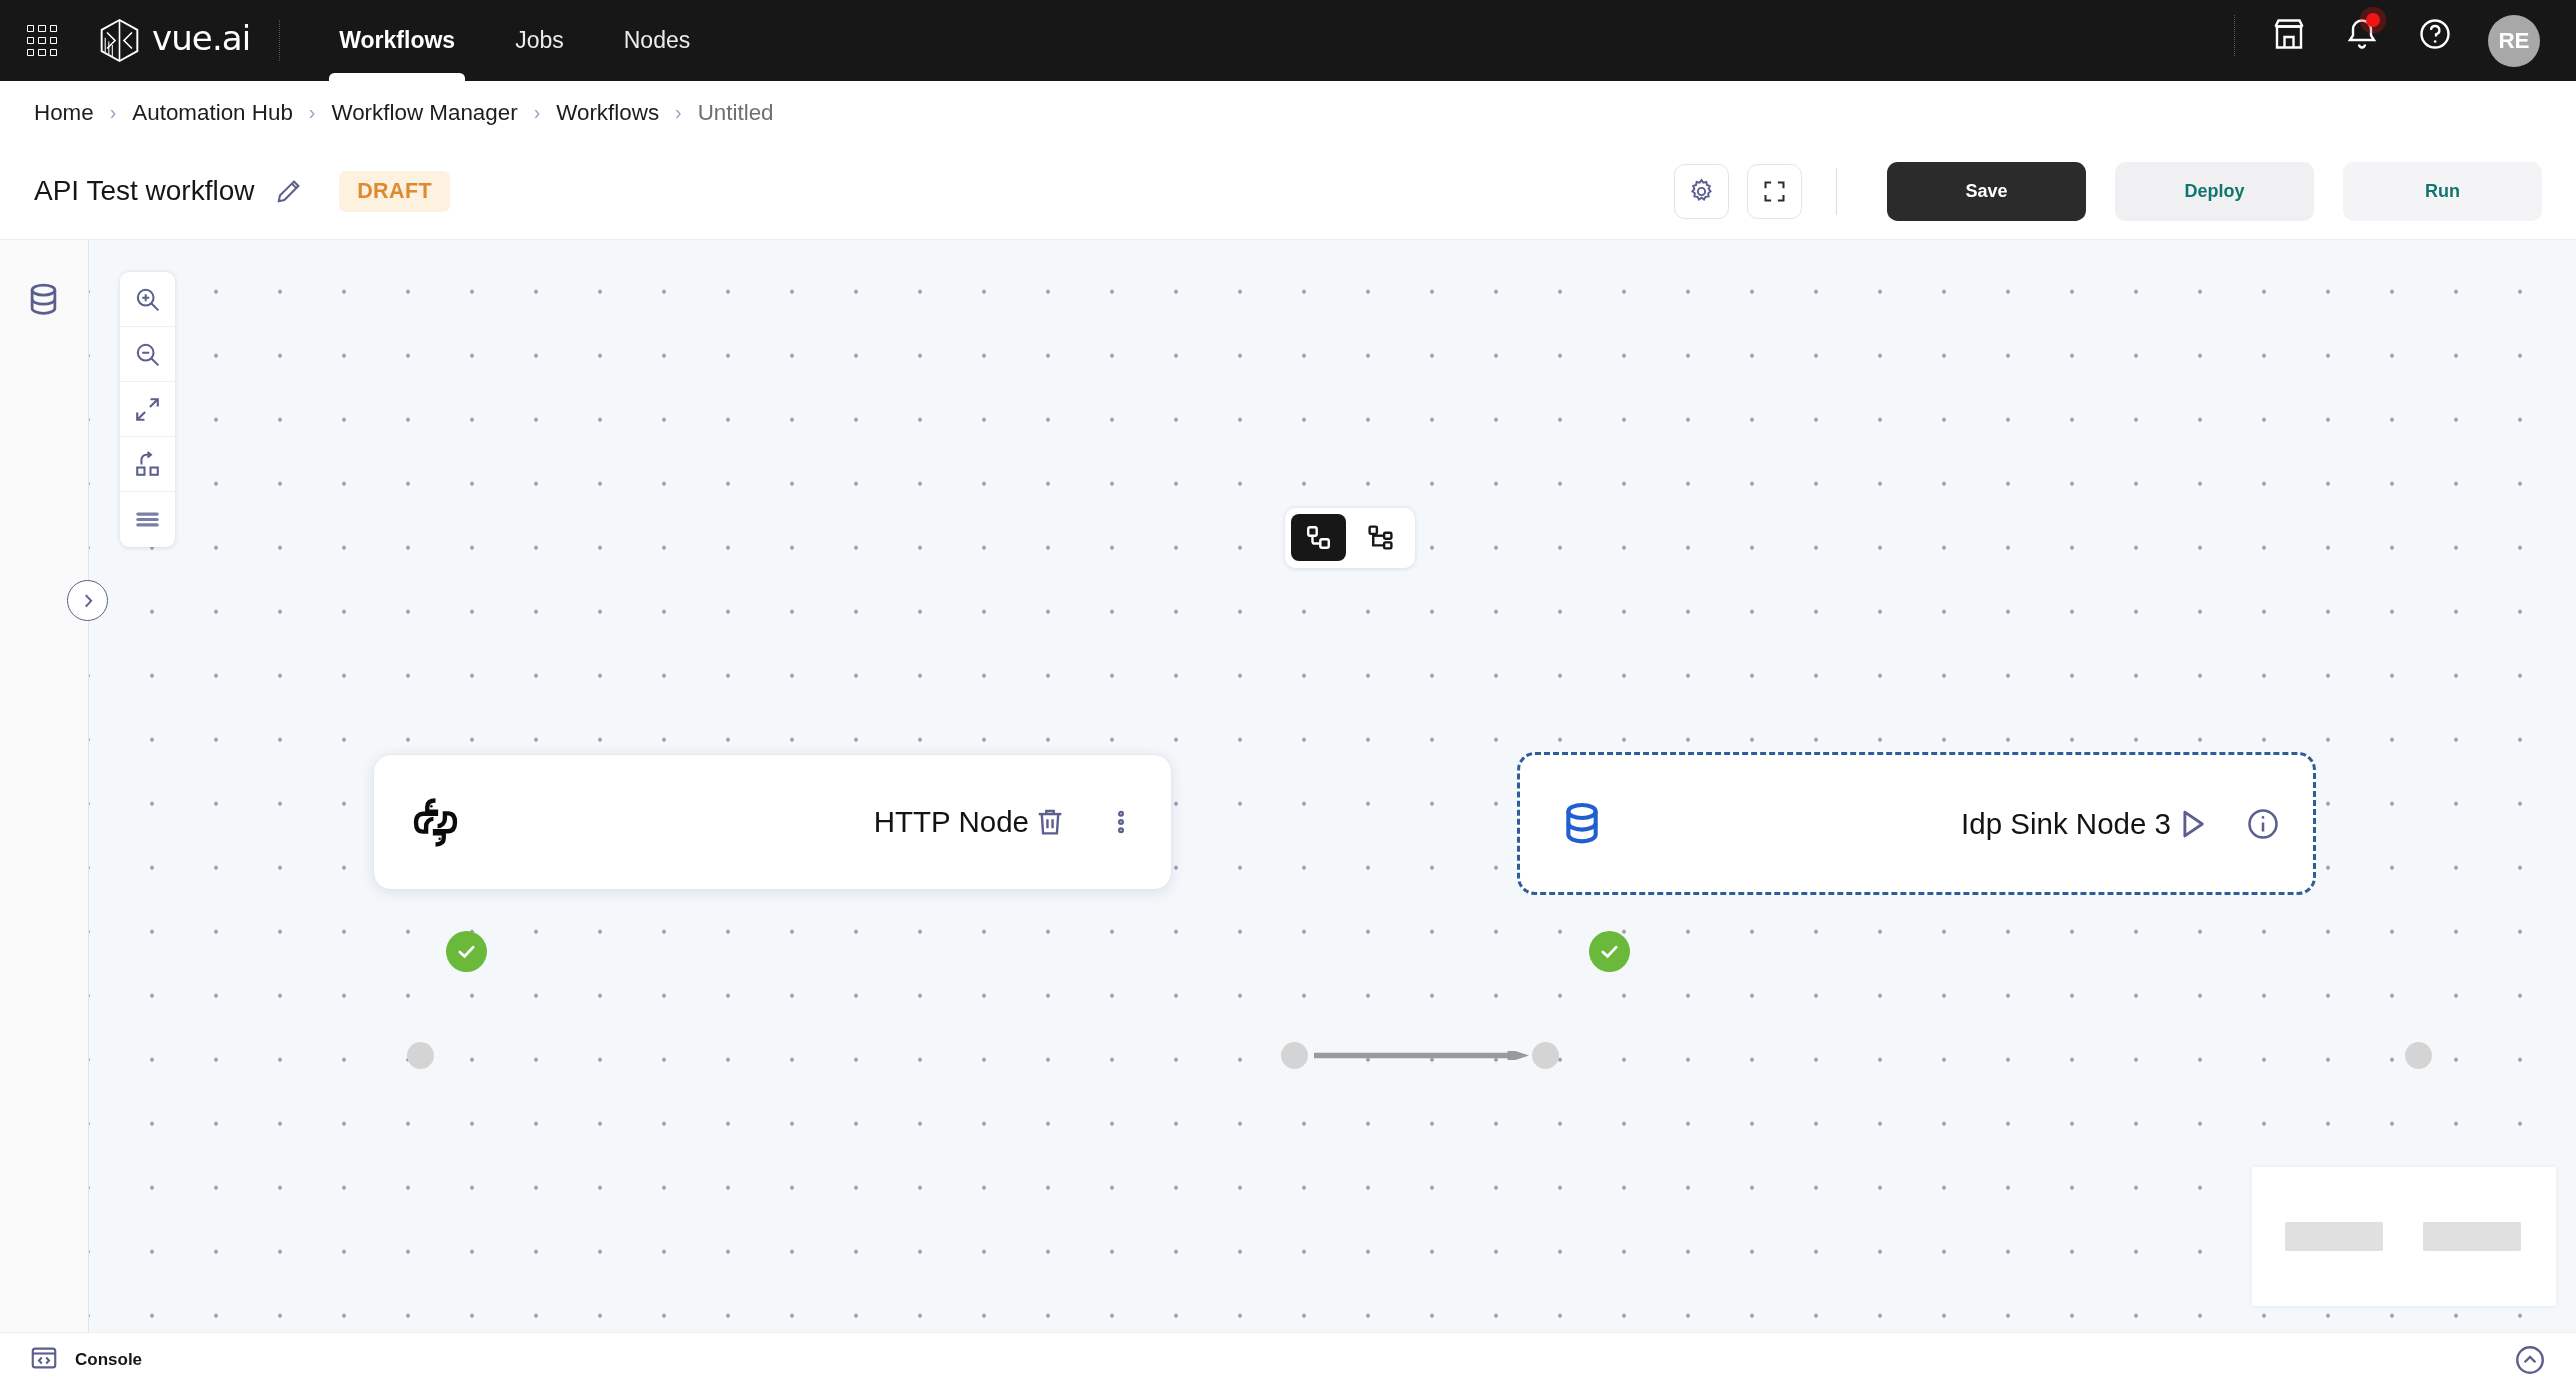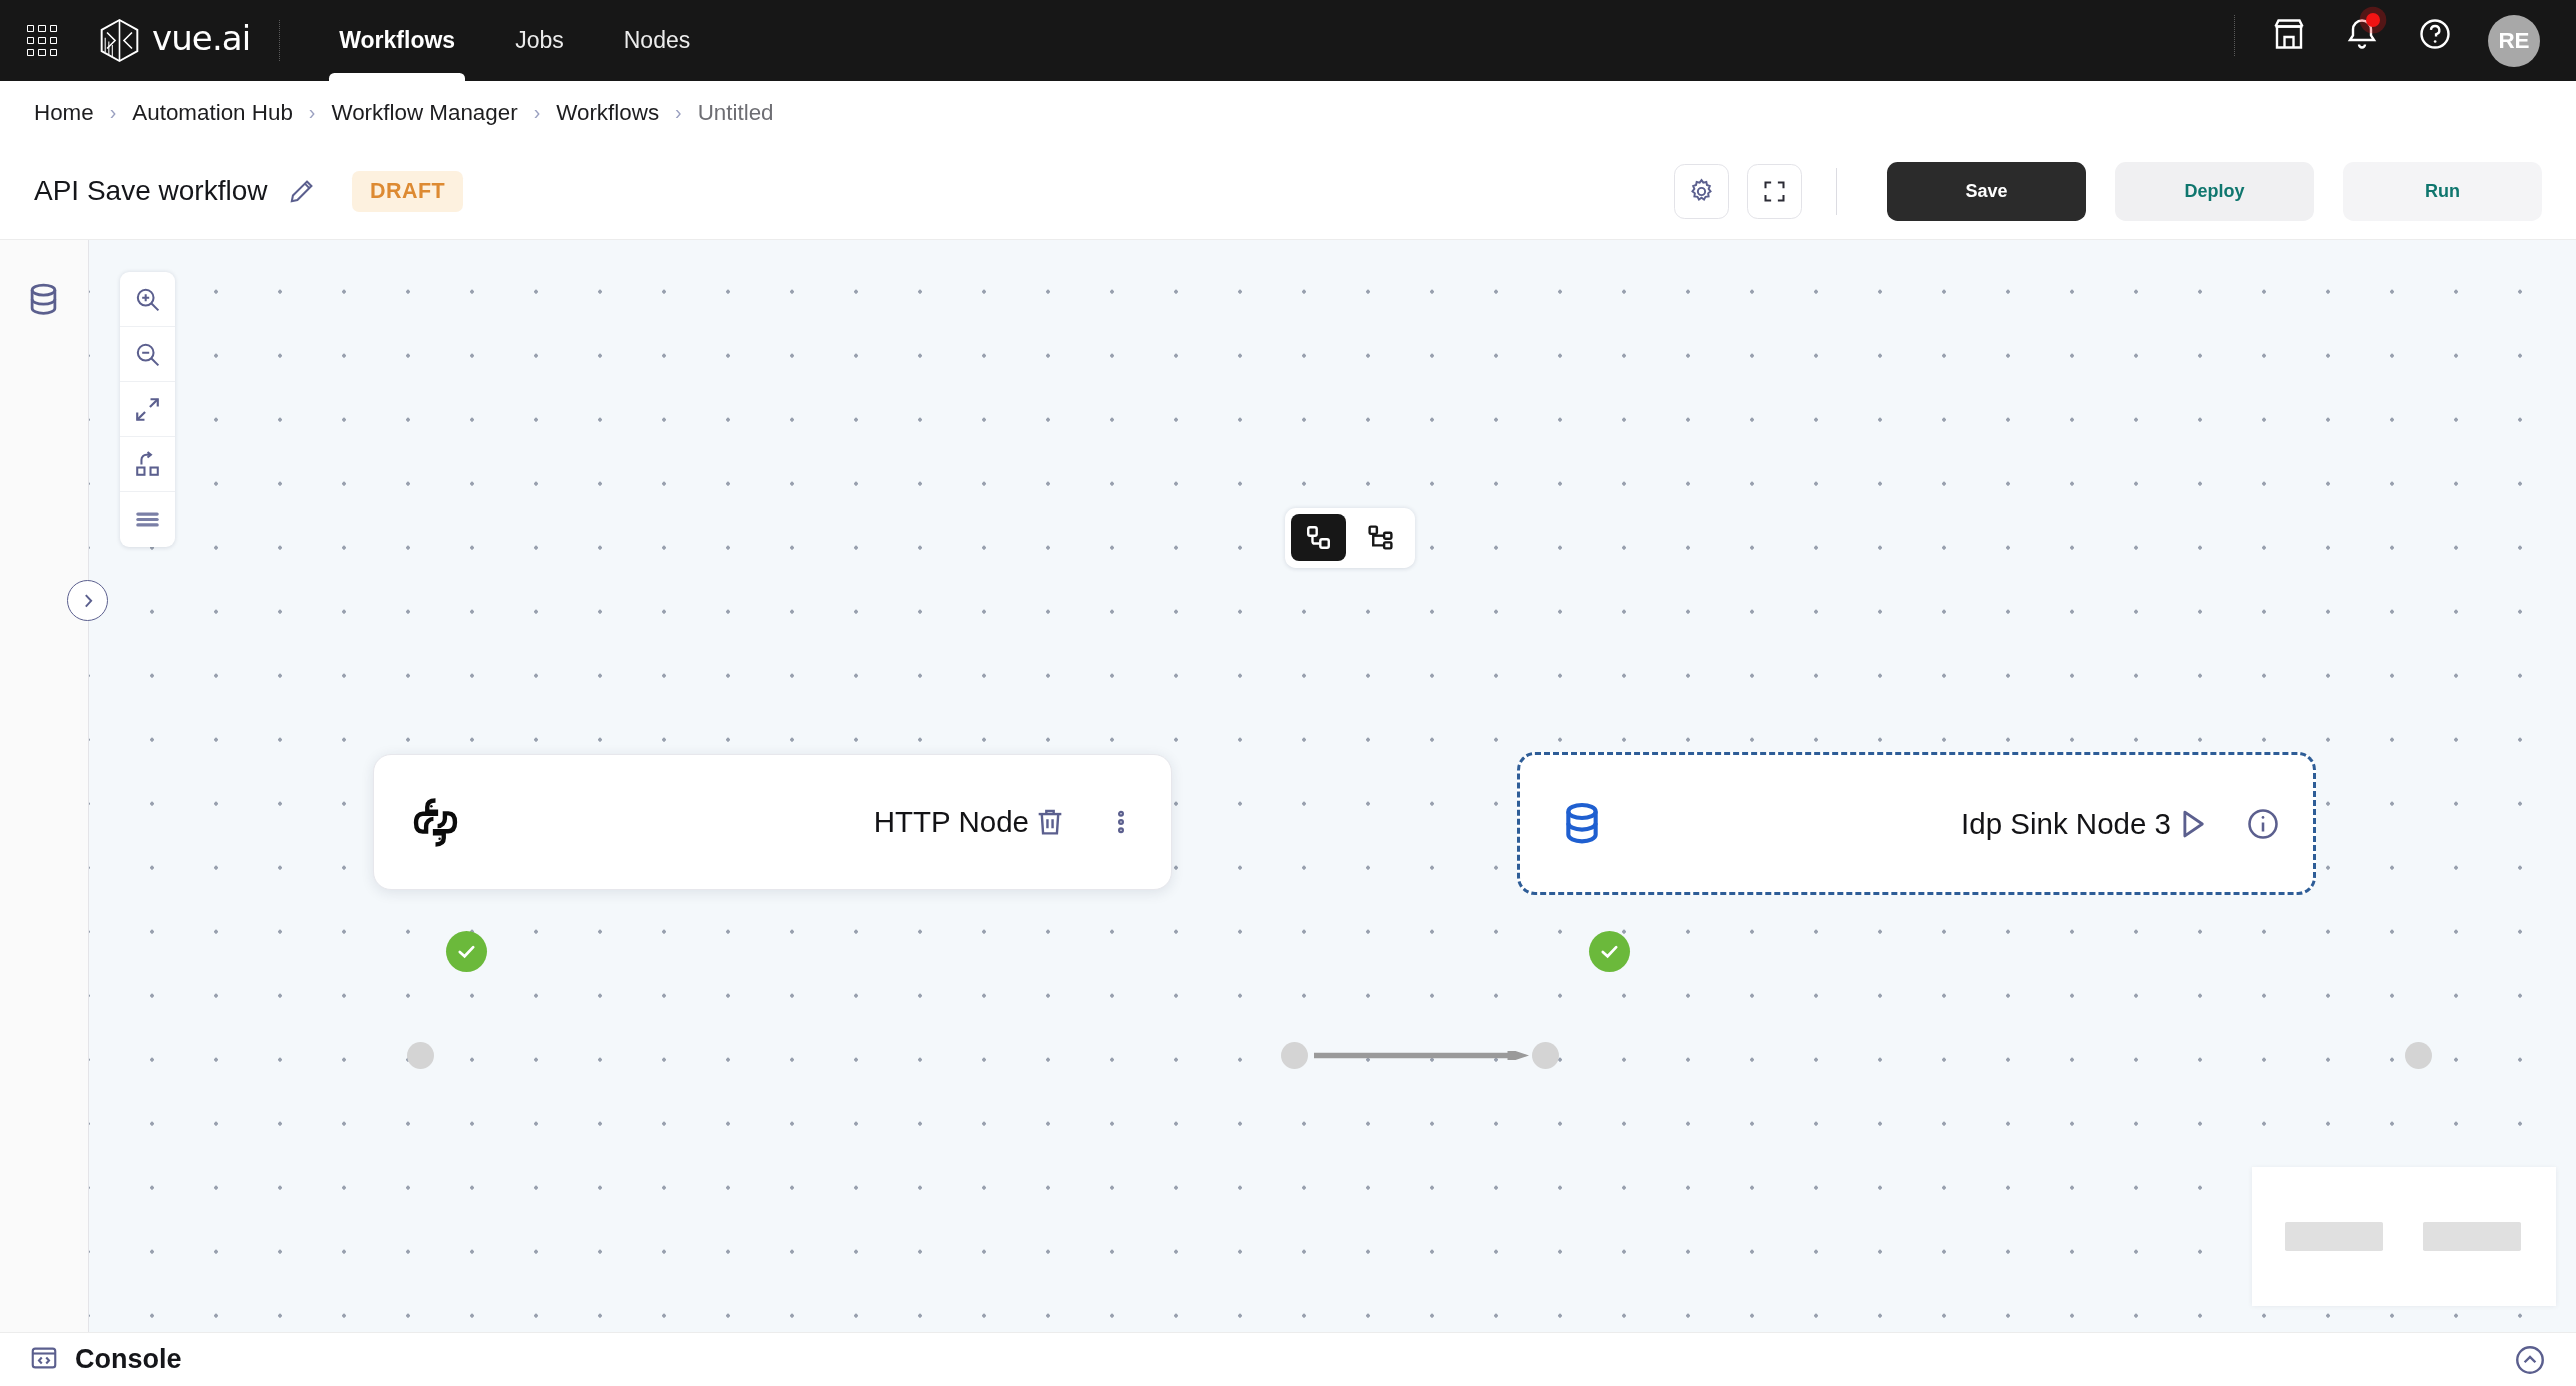--- a/index.html
+++ b/index.html
@@ -131,21 +131,21 @@
   .mm-node { position: absolute; top: 55px; height: 29px; background: #e0e0e0;
     border-radius: 1.8px; }
   .mm-a { left: 33px; width: 98px; }
   .mm-b { left: 171px; width: 98px; }
 
   
   .footer { position: absolute; bottom: 0; left: 0; width: 2576px; height: 54px;
     background: #ffffff; border-top: 0.9px solid #ececec;
     display: flex; align-items: center; padding: 0 29px; }
   .console-link { display: flex; align-items: center; gap: 16px; cursor: pointer; }
-  .console-label { font-size: 27px; color: #15161a; font-weight: 600; }
+  .console-label { font-size: 17px; color: #15161a; font-weight: 600; }
   .footer-right { margin-left: auto; cursor: pointer; display: flex; align-items: center; }
 </style>
 </head>
 <body>
 
 <div class="topnav">
 
   <div class="grid-icon">
     <i></i>
       <i></i>
@@ -223,21 +223,21 @@
   <span class="crumb">Automation Hub</span>
   <span class="crumb-sep">›</span>
   <span class="crumb">Workflow Manager</span>
   <span class="crumb-sep">›</span>
   <span class="crumb">Workflows</span>
   <span class="crumb-sep">›</span>
   <span class="crumb last">Untitled</span>
 </div>
 
 <div class="titlebar">
-  <span class="wf-title">API Save workflow</span>
+  <span class="wf-title">API Test workflow</span>
 
   <span class="pencil-btn">
     <svg width="29" height="29" viewBox="0 0 24 24" fill="none" stroke="#5b5f8e" stroke-width="1.7">
       <path d="M16.5 3.8 l3.7 3.7 L8.6 19.1 l-4.6 .9 .9-4.6 Z"></path>
       <path d="M14.8 5.5 l3.7 3.7"></path>
     </svg>
   </span>
 
   <span class="draft-badge">DRAFT</span>
 

